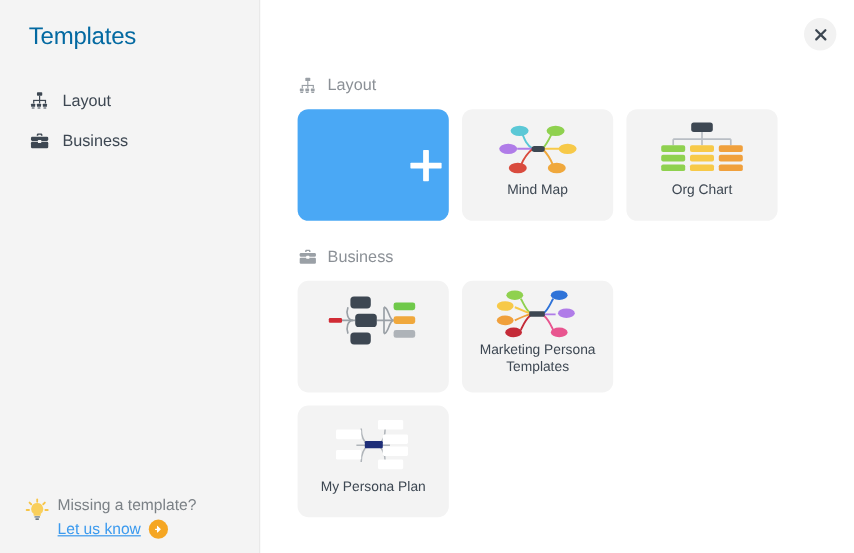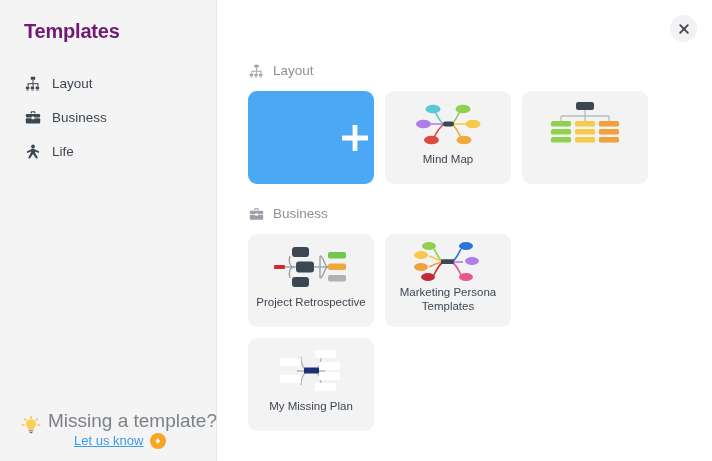--- a/index.html
+++ b/index.html
@@ -25,22 +25,22 @@
     width: 217px;
     height: 461px;
     background: #f4f4f4;
     border-right: 1px solid #e6e6e6;
     position: relative;
     flex: 0 0 217px;
   }
 
   .sidebar-title {
     font-size: 20px;
-    font-weight: bold;
-    color: #701a75;
+    font-weight: normal;
+    color: #0369a1;
     padding: 20px 0 0 24px;
     letter-spacing: -0.2px;
   }
 
   .nav {
     margin-top: 24px;
   }
 
   .nav-item {
     display: flex;
@@ -87,30 +87,29 @@
     height: 22px;
     flex: 0 0 22px;
     margin-right: 6px;
     margin-top: 2px;
   }
   .bulb-icon svg { display: block; }
 
   .footer-texts { display: flex; flex-direction: column; }
 
   .footer-question {
-    font-size: 19px;
+    font-size: 13px;
     color: #7b8186;
     line-height: 16px;
     margin-bottom: 4px;
   }
 
   .footer-link-row {
     display: flex;
     align-items: center;
-    margin-left: 26px;
   }
 
   .footer-link {
     font-size: 13px;
     color: #3b9aee;
     text-decoration: underline;
     cursor: pointer;
     line-height: 16px;
     margin-right: 7px;
   }
@@ -270,29 +269,20 @@
             <path d="M5.6 3.2V2.4c0-.66.54-1.2 1.2-1.2h2.4c.66 0 1.2.54 1.2 1.2v.8h-1.3v-.6a.3.3 0 0 0-.3-.3H7.2a.3.3 0 0 0-.3.3v.6z"></path>
             <rect x="0.8" y="4" width="14.4" height="3.4" rx="1.1"></rect>
             <rect x="0.8" y="8.2" width="14.4" height="5.4" rx="1.1"></rect>
             <rect x="6.6" y="6.6" width="2.8" height="2.6" rx="0.5" fill="#f4f4f4"></rect>
           </svg>
         </span>
         <span class="nav-label">Business</span>
       </div>
 
 
-      <div class="nav-item">
-        <span class="nav-icon">
-          <svg width="16" height="16" viewBox="0 0 16 16" fill="currentColor">
-            <circle cx="8" cy="2.4" r="1.9"></circle>
-            <path d="M8 4.6c-.9 0-1.4.5-2.2 1L2.2 7.2a.9.9 0 0 0 .8 1.6l3-1.3v1.1l-2.6 4.6a1 1 0 0 0 1.7 1l2.9-4.3 2.9 4.3a1 1 0 0 0 1.7-1L10 8.6V7.5l3 1.3a.9.9 0 0 0 .8-1.6l-3.6-1.6c-.8-.5-1.3-1-2.2-1z"></path>
-          </svg>
-        </span>
-        <span class="nav-label">Life</span>
-      </div>
 
     </div>
 
     <div class="sidebar-footer">
       <div class="footer-row">
         <span class="bulb-icon">
           <svg width="22" height="22" viewBox="0 0 22 22">
             <g stroke="#f7c548" stroke-width="1.5" stroke-linecap="round">
               <line x1="11" y1="1.2" x2="11" y2="3.2"></line>
               <line x1="4.6" y1="3.8" x2="6" y2="5.2"></line>
@@ -404,20 +394,21 @@
                 <rect x="3" y="33" width="20" height="5.6" rx="1.6" fill="#8fd14f"></rect>
                 <rect x="3" y="41" width="20" height="5.6" rx="1.6" fill="#8fd14f"></rect>
                 <rect x="27" y="25" width="20" height="5.6" rx="1.6" fill="#f7c948"></rect>
                 <rect x="27" y="33" width="20" height="5.6" rx="1.6" fill="#f7c948"></rect>
                 <rect x="27" y="41" width="20" height="5.6" rx="1.6" fill="#f7c948"></rect>
                 <rect x="51" y="25" width="20" height="5.6" rx="1.6" fill="#f0a03c"></rect>
                 <rect x="51" y="33" width="20" height="5.6" rx="1.6" fill="#f0a03c"></rect>
                 <rect x="51" y="41" width="20" height="5.6" rx="1.6" fill="#f0a03c"></rect>
               </svg>
             </div>
+            <div class="card-label">Org Chart</div>
           </div>
 
         </div>
       </div>
 
       <div class="section-spacer"></div>
 
       <div class="section">
         <div class="section-header">
           <span class="section-icon">
@@ -448,21 +439,20 @@
                 <rect x="8" y="26" width="11" height="4" rx="1" fill="#d12b35"></rect>
                 <line x1="19" y1="28" x2="30" y2="28" stroke="#9aa0a6" stroke-width="1.4"></line>
                 <rect x="30" y="22.5" width="18" height="11" rx="3" fill="#3d4752"></rect>
                 <rect x="26" y="8" width="17" height="10" rx="3" fill="#3d4752"></rect>
                 <rect x="26" y="38" width="17" height="10" rx="3" fill="#3d4752"></rect>
                 <rect x="62" y="13" width="18" height="6.5" rx="2" fill="#6fc94a"></rect>
                 <rect x="62" y="24.5" width="18" height="6.5" rx="2" fill="#f0a83c"></rect>
                 <rect x="62" y="36" width="18" height="6.5" rx="2" fill="#aeb3b8"></rect>
               </svg>
             </div>
-            <div class="card-label">Project Retrospective</div>
           </div>
 
 
           <div class="card">
             <div class="card-thumb" style="height:52px;">
               <svg width="80" height="50" viewBox="0 0 80 50">
                 <g fill="none" stroke-width="1.6">
                   <path d="M34 24 C30 21 28 15 26 12" stroke="#8fd14f"></path>
                   <path d="M45 24 C49 21 51 15 53 12" stroke="#2f73d8"></path>
                   <path d="M34 24 C29 23 25 20 21 19" stroke="#f7c948"></path>
@@ -503,20 +493,20 @@
                 </g>
                 <rect x="9" y="14" width="21" height="8" rx="1.2" fill="#ffffff"></rect>
                 <rect x="9" y="31" width="21" height="8" rx="1.2" fill="#ffffff"></rect>
                 <rect x="44" y="6" width="21" height="8" rx="1.2" fill="#ffffff"></rect>
                 <rect x="48" y="18" width="21" height="8" rx="1.2" fill="#ffffff"></rect>
                 <rect x="48" y="28" width="21" height="8" rx="1.2" fill="#ffffff"></rect>
                 <rect x="44" y="39" width="21" height="8" rx="1.2" fill="#ffffff"></rect>
                 <rect x="33" y="23.5" width="15" height="6" rx="1" fill="#1e2e78"></rect>
               </svg>
             </div>
-            <div class="card-label">My Missing Plan</div>
+            <div class="card-label">My Persona Plan</div>
           </div>
         </div>
       </div>
 
     </div>
   </div>
 </div>
 
 </body></html>

